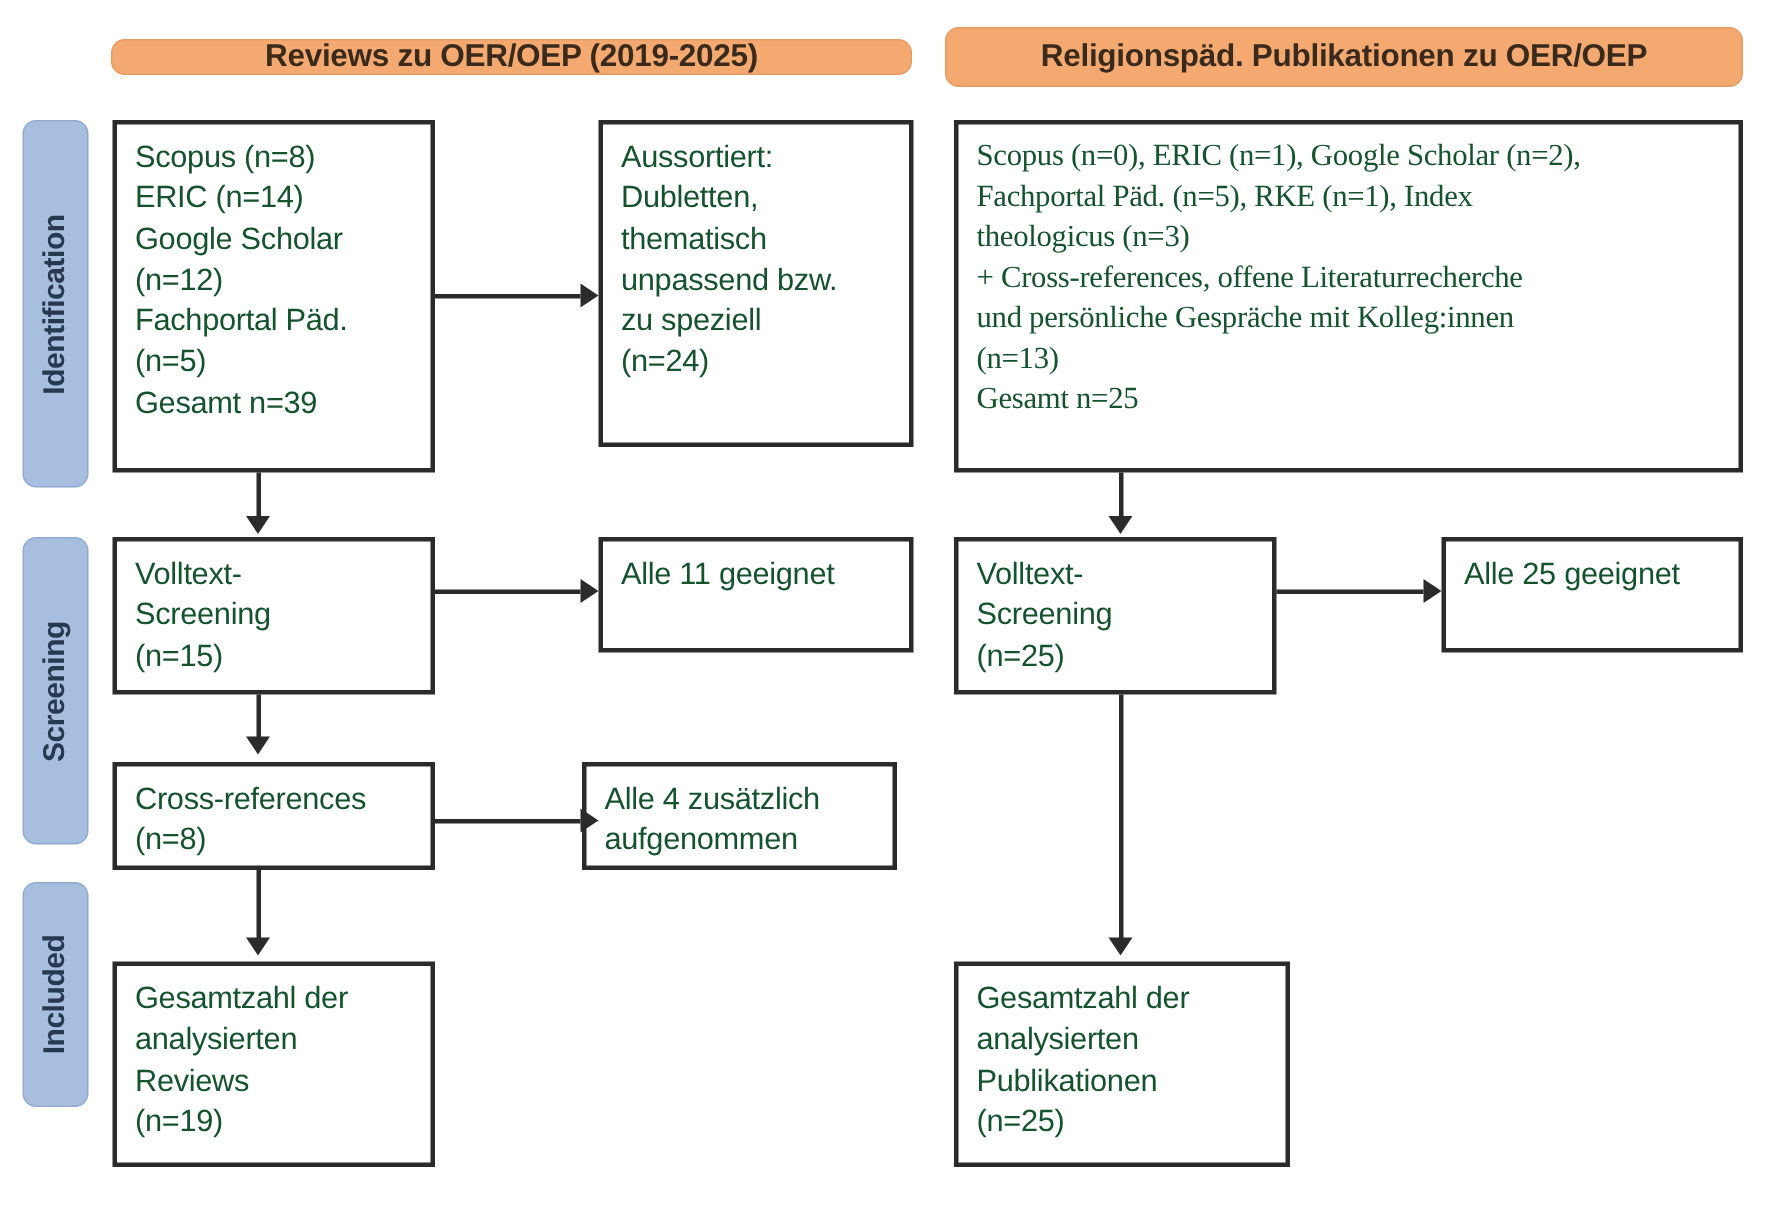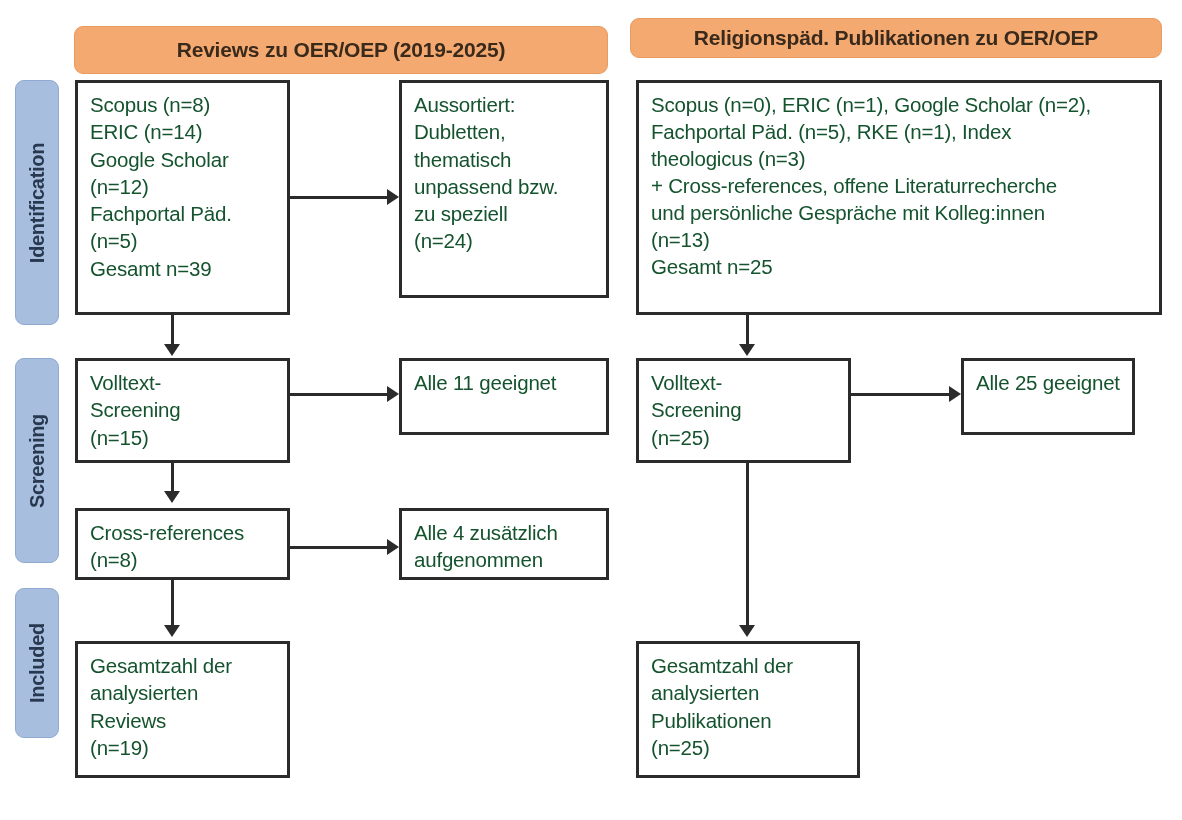--- a/index.html
+++ b/index.html
@@ -98,21 +98,21 @@
     border-top: 8px solid transparent;
     border-bottom: 8px solid transparent;
     border-left: 12px solid #2b2b2b;
   }
 </style>
 </head>
 <body>
 
 <div id="diagram">
 
-  <div class="banner" style="left:74px; top:26px; width:534px; height:48px;">
+  <div class="banner" style="left:74px; top:26px; width:534px; height:24px;">
     <span>Reviews zu OER/OEP (2019-2025)</span>
   </div>
 
   <div class="banner" style="left:630px; top:18px; width:532px; height:40px;">
     <span>Religionspäd. Publikationen zu OER/OEP</span>
   </div>
 
   <div class="stage-pill" style="left:15px; top:80px; width:44px; height:245px;">
     <span class="stage-label">Identification</span>
   </div>
@@ -154,50 +154,50 @@
 
   <div class="conn h" style="left:290px; top:393px; width:97px;"></div>
   <div class="arrow-right" style="left:387px; top:386px;"></div>
 
   <div class="conn v" style="left:171px; top:463px; height:31px;"></div>
   <div class="arrow-down" style="left:164px; top:491px;"></div>
 
   <div class="box" style="left:75px; top:508px; width:215px; height:72px;">Cross-references
 (n=8)</div>
 
-  <div class="box" style="left:399px; top:508px; width:210px; height:72px;">Alle 4 zusätzlich
+  <div class="box" style="left:388px; top:508px; width:210px; height:72px;">Alle 4 zusätzlich
 aufgenommen</div>
 
   <div class="conn h" style="left:290px; top:546px; width:97px;"></div>
   <div class="arrow-right" style="left:387px; top:539px;"></div>
 
   <div class="conn v" style="left:171px; top:580px; height:48px;"></div>
   <div class="arrow-down" style="left:164px; top:625px;"></div>
 
   <div class="box" style="left:75px; top:641px; width:215px; height:137px;">Gesamtzahl der
 analysierten
 Reviews
 (n=19)</div>
 
-  <div class="box wide-text" style="left:636px; top:80px; width:526px; height:235px;">Scopus (n=0), ERIC (n=1), Google Scholar (n=2),
+  <div class="box wide-text" style="left:636px; top:80px; width:526px; height:235px;font-family:Liberation Serif, serif;">Scopus (n=0), ERIC (n=1), Google Scholar (n=2),
 Fachportal Päd. (n=5), RKE (n=1), Index
 theologicus (n=3)
 + Cross-references, offene Literaturrecherche
 und persönliche Gespräche mit Kolleg:innen
 (n=13)
 Gesamt n=25</div>
 
   <div class="conn v" style="left:746px; top:315px; height:32px;"></div>
   <div class="arrow-down" style="left:739px; top:344px;"></div>
 
   <div class="box" style="left:636px; top:358px; width:215px; height:105px;">Volltext-
 Screening
 (n=25)</div>
 
-  <div class="box" style="left:961px; top:358px; width:174px; height:77px;">Alle 25 geeignet</div>
+  <div class="box" style="left:961px; top:358px; width:201px; height:77px;">Alle 25 geeignet</div>
 
   <div class="conn h" style="left:851px; top:393px; width:98px;"></div>
   <div class="arrow-right" style="left:949px; top:386px;"></div>
 
   <div class="conn v" style="left:746px; top:463px; height:165px;"></div>
   <div class="arrow-down" style="left:739px; top:625px;"></div>
 
   <div class="box" style="left:636px; top:641px; width:224px; height:137px;">Gesamtzahl der
 analysierten
 Publikationen

